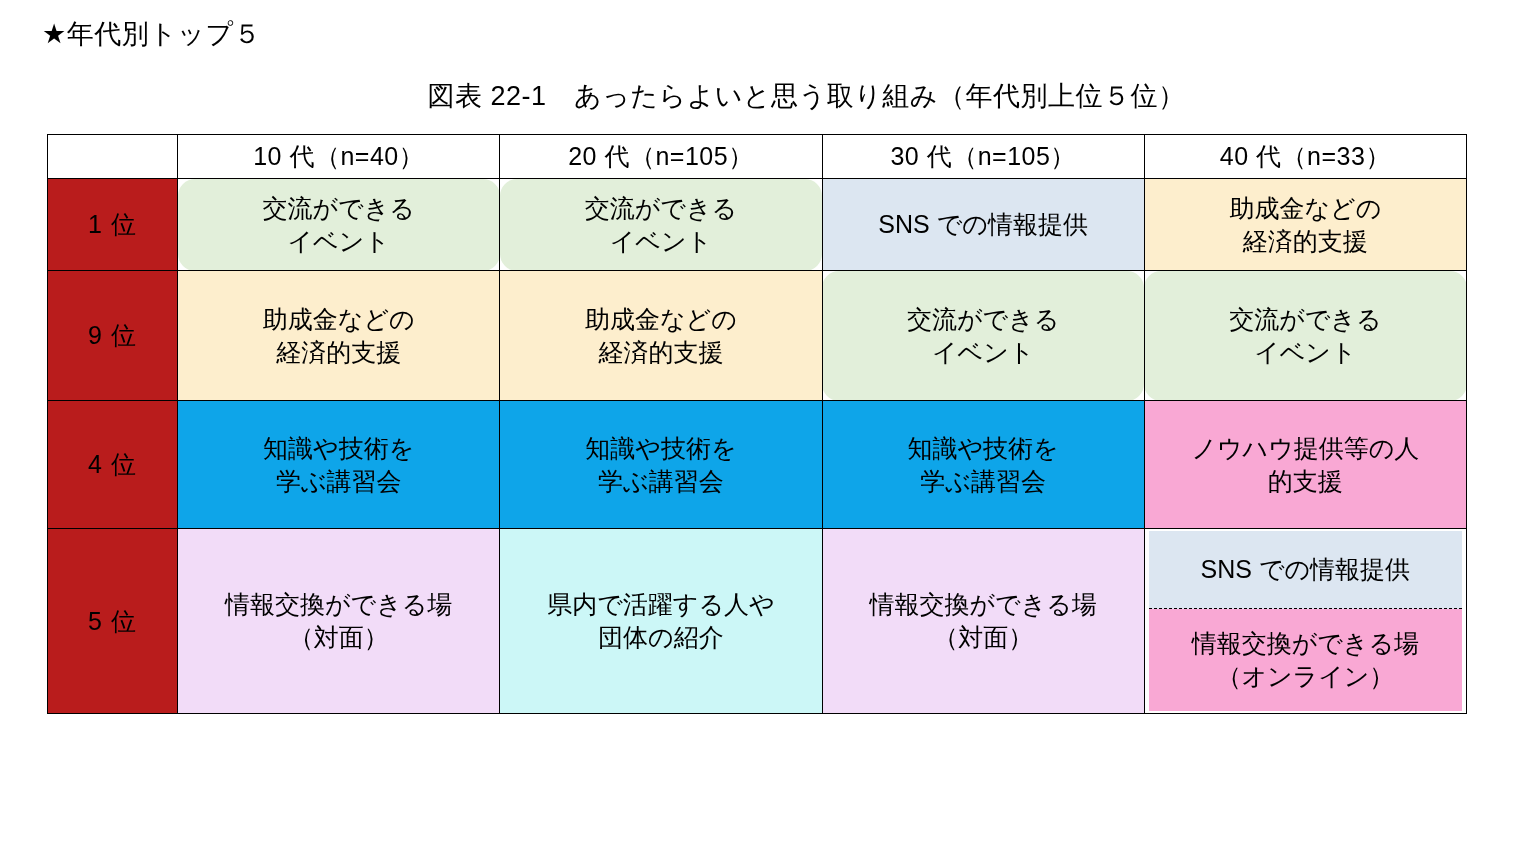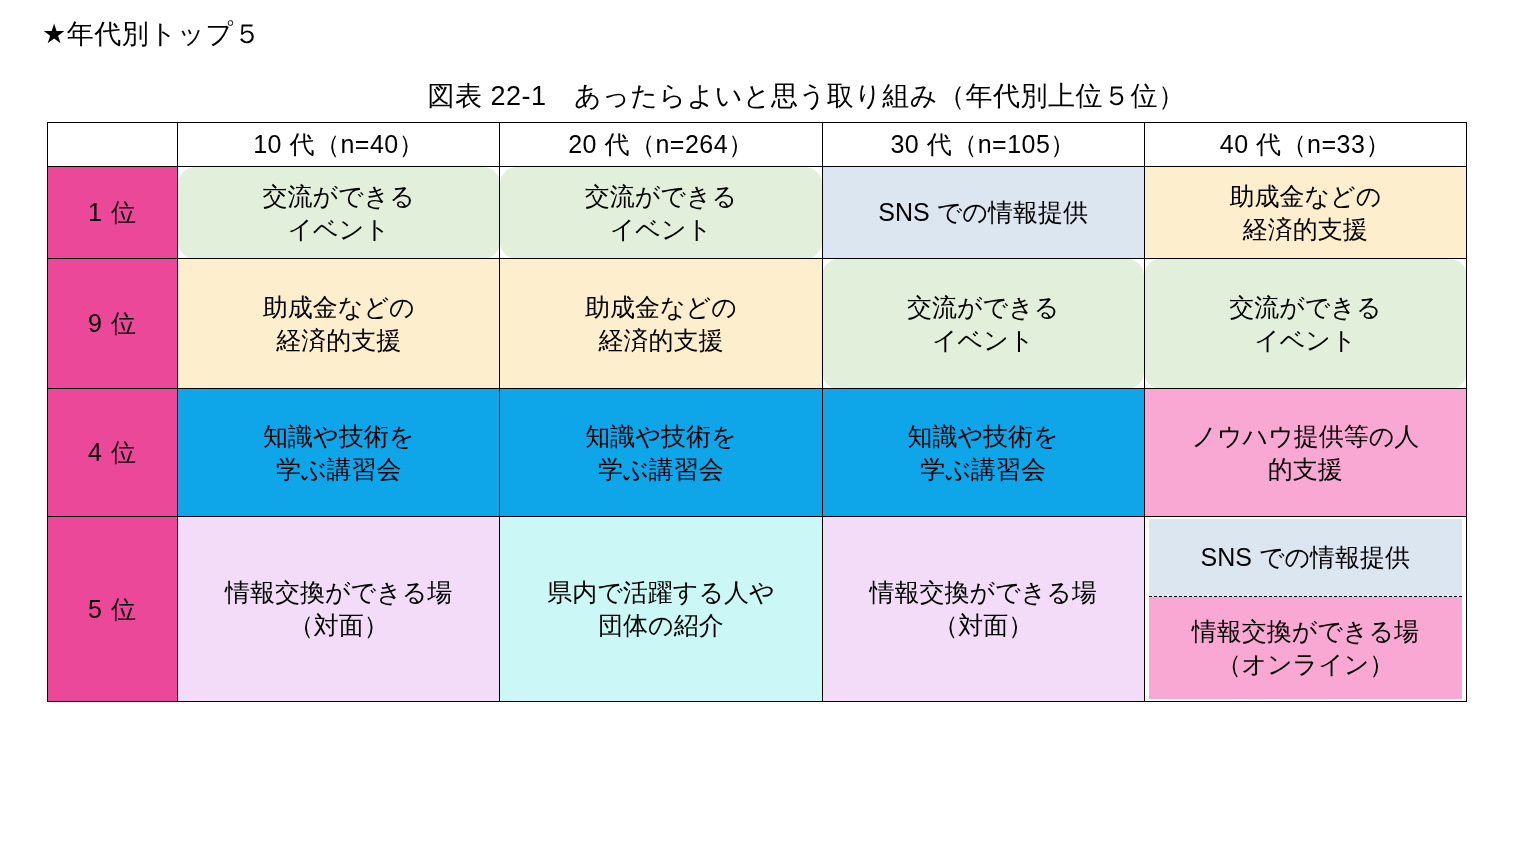--- a/index.html
+++ b/index.html
@@ -53,20 +53,21 @@
     left: 47px;
     top: 122px;
     width: 1420px;
   }
 
   table.rank-table {
     border-collapse: collapse;
     table-layout: fixed;
     width: 1420px;
     background: #ffffff;
+    margin-top: 12px;
   }
 
   table.rank-table col.c-rank { width: 130px; }
   table.rank-table col.c-age  { width: 322px; }
 
   table.rank-table th,
   table.rank-table td {
     border: 1.6px solid #000000;
     text-align: center;
     vertical-align: middle;
@@ -79,21 +80,21 @@
 
   table.rank-table thead th {
     height: 44px;
     font-weight: 400;
     font-size: 25px;
     background: #ffffff;
     letter-spacing: 0.5px;
   }
 
   td.rank-cell {
-    background: #ec4899;
+    background: #b91c1c;
     font-size: 25px;
     letter-spacing: 1px;
   }
 
   
   tr.r1 td { height: 92px; }
   tr.r2 td { height: 134px; }
   tr.r3 td { height: 130px; }
   tr.r4 td { height: 128px; }
   tr.r5 td { height: 185px; }
@@ -157,21 +158,21 @@
         <col class="c-rank">
         <col class="c-age">
         <col class="c-age">
         <col class="c-age">
         <col class="c-age">
       </colgroup>
       <thead>
         <tr>
           <th></th>
           <th>10 代（n=40）</th>
-          <th>20 代（n=264）</th>
+          <th>20 代（n=105）</th>
           <th>30 代（n=105）</th>
           <th>40 代（n=33）</th>
         </tr>
       </thead>
       <tbody>
 
         <tr class="r1">
           <td class="rank-cell">1 位</td>
           <td class="bg-green">
               <span class="cell-text">交流ができる

